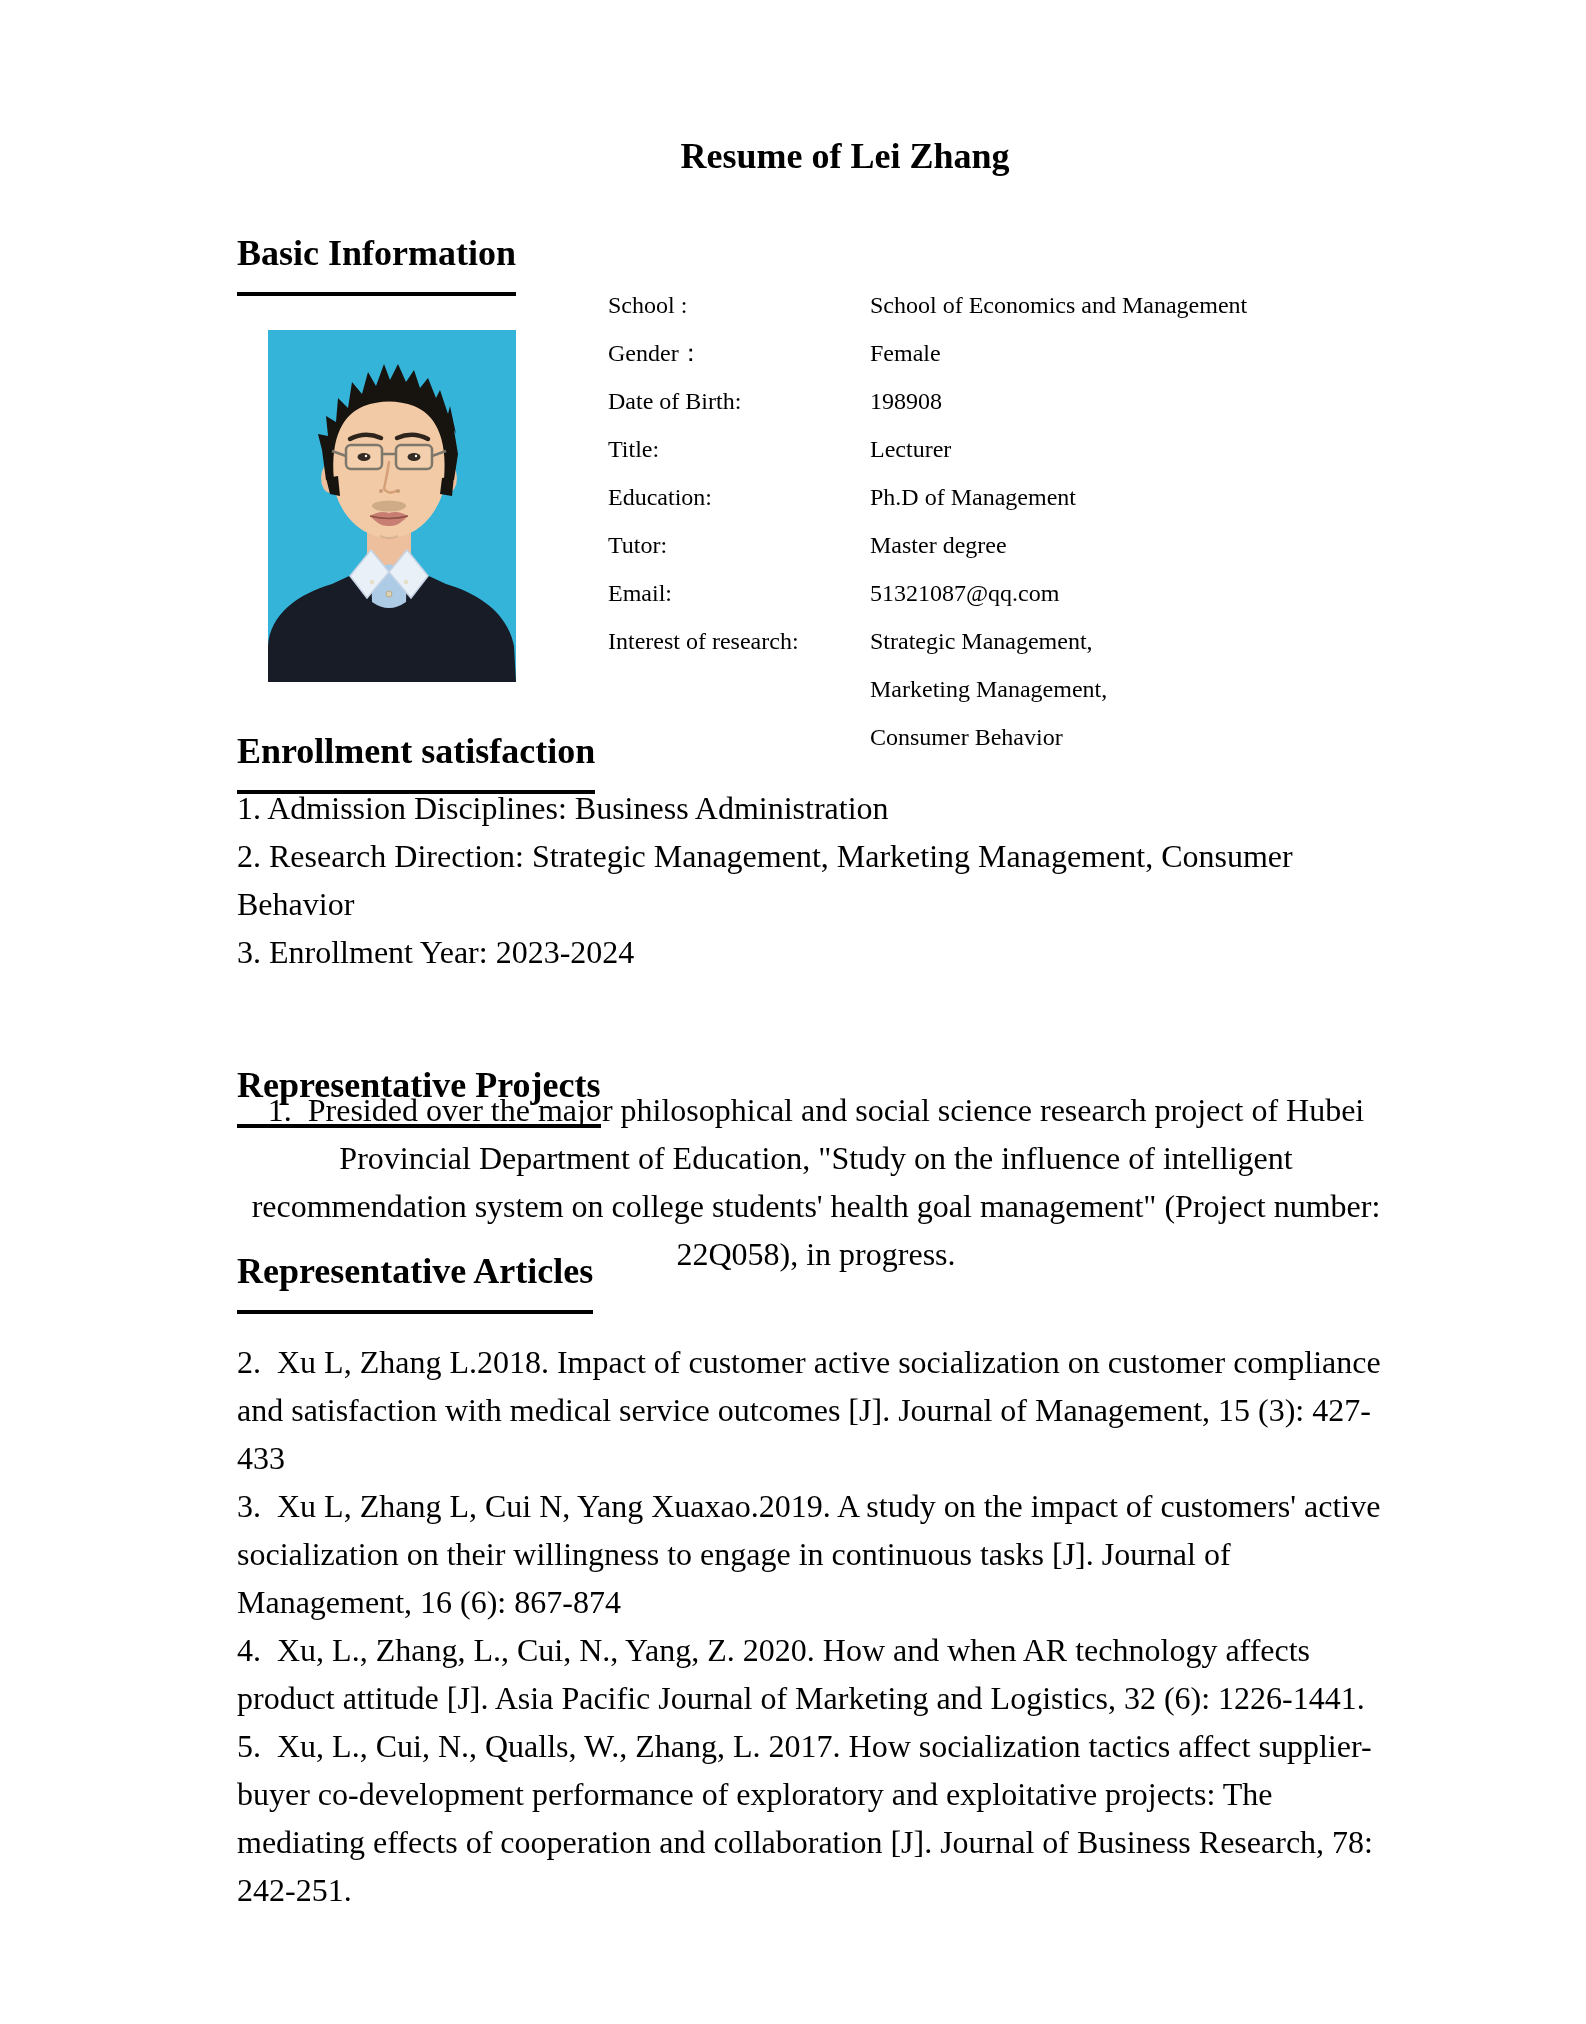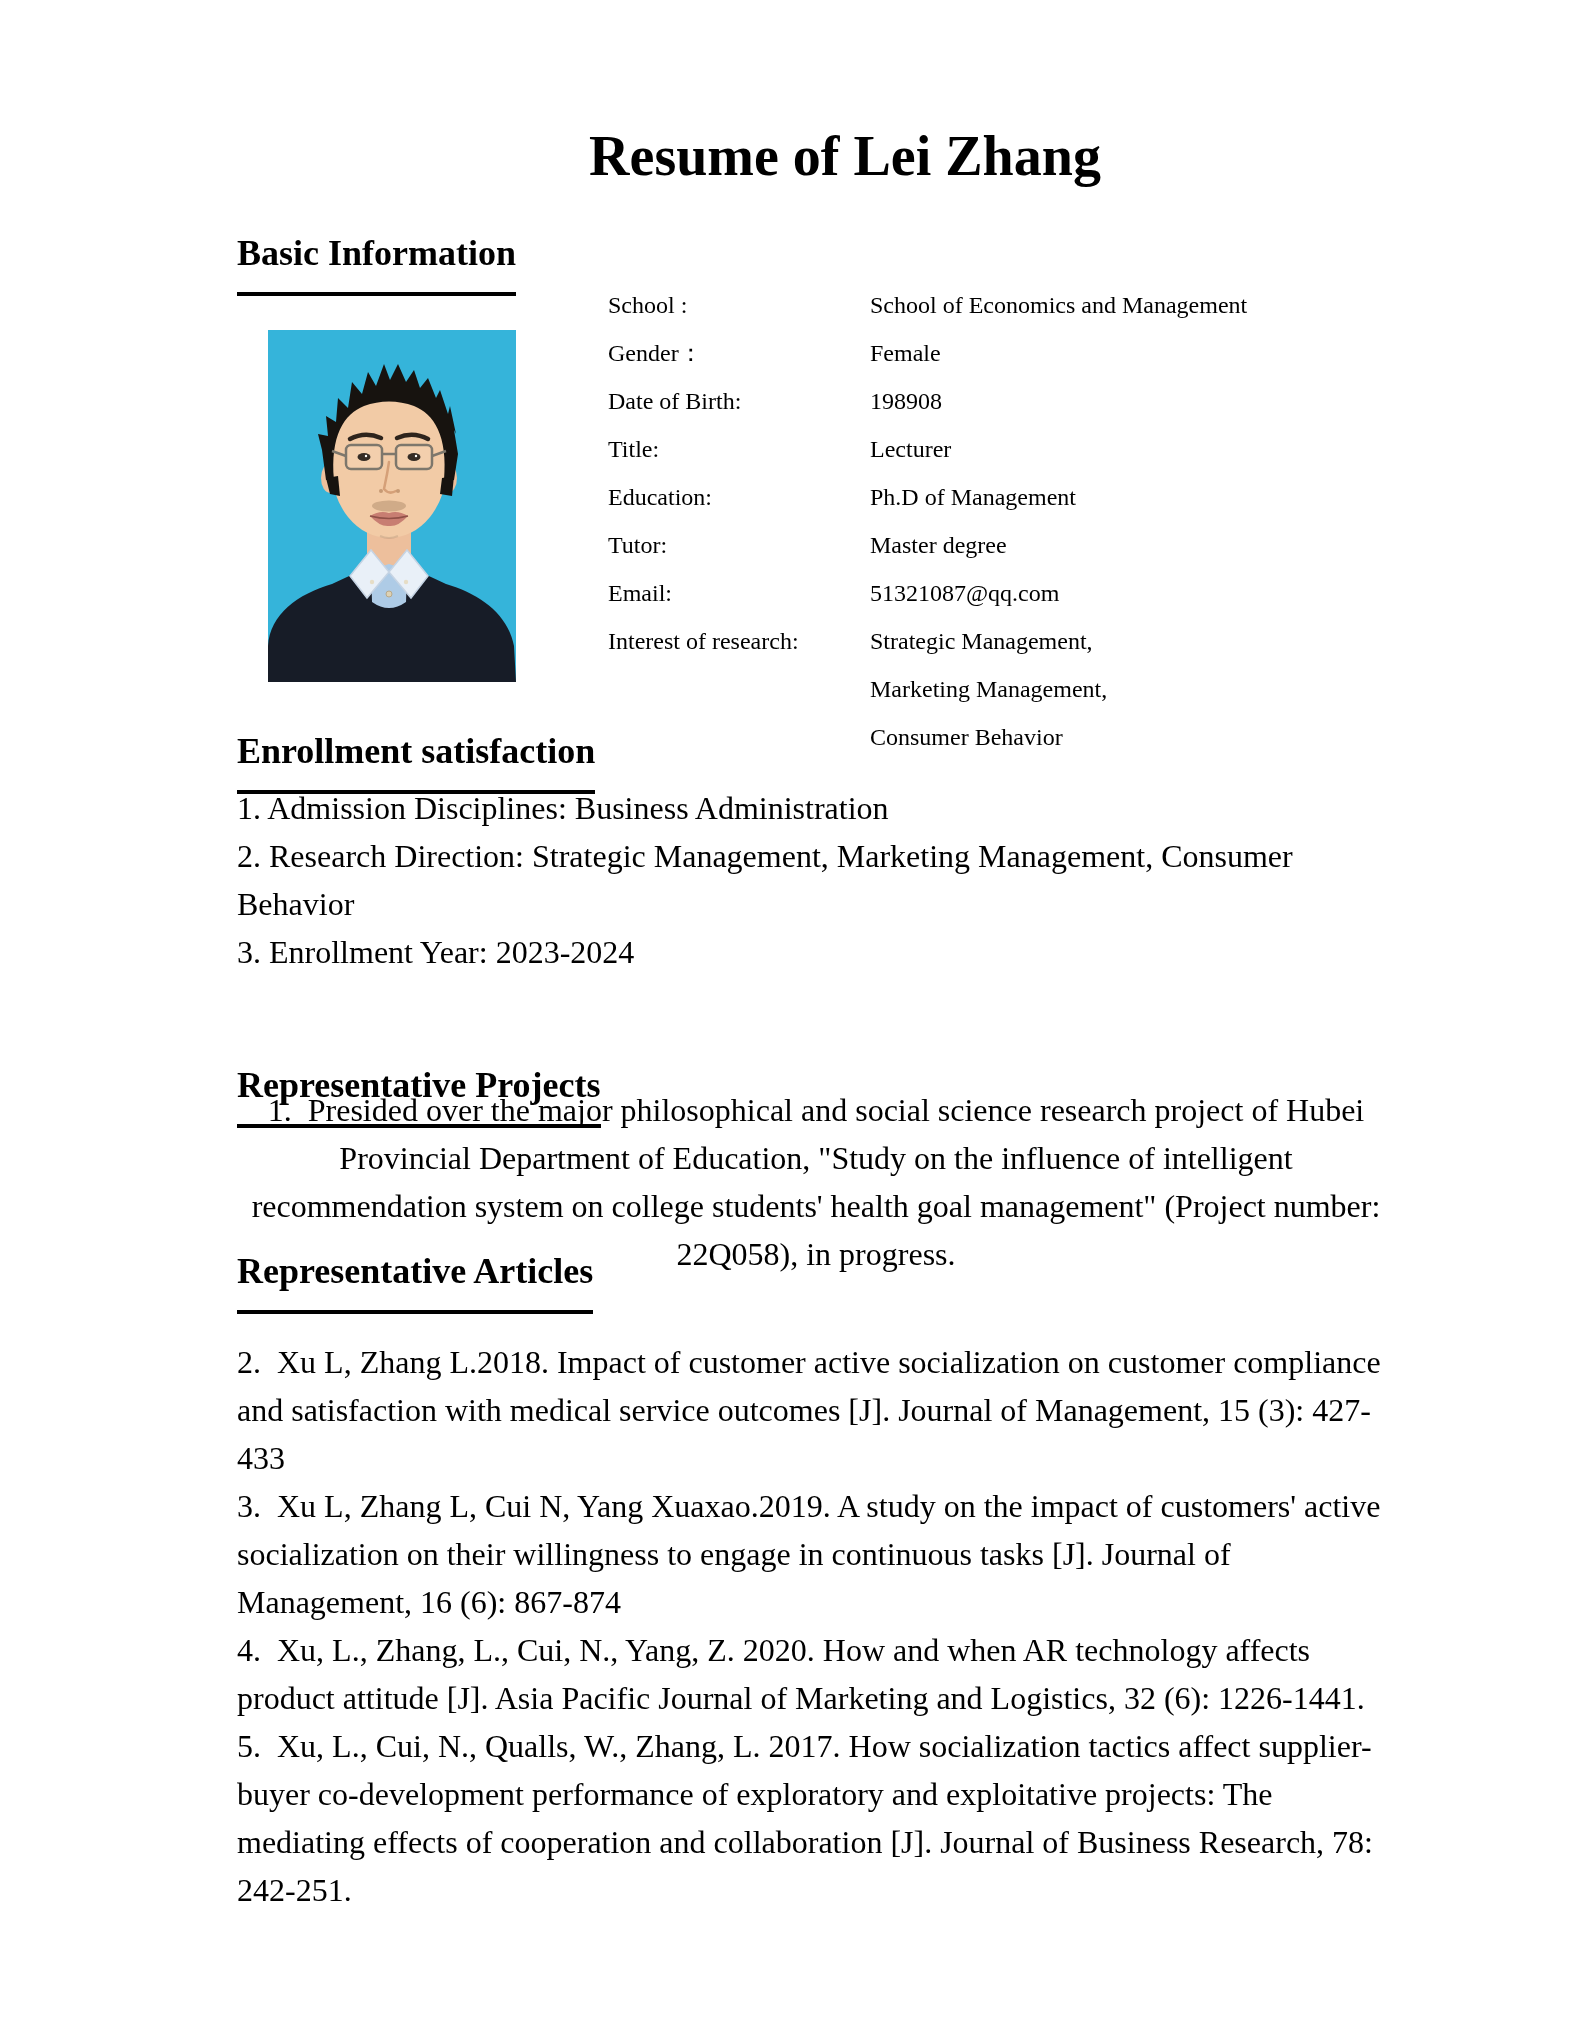--- a/index.html
+++ b/index.html
@@ -12,21 +12,21 @@
     font-family: "Liberation Serif", "DejaVu Serif", serif;
     overflow: hidden;
   }
   .doc-title {
     position: absolute;
     left: 237px;
     top: 130px;
     width: 1216px;
     margin: 0;
     text-align: center;
-    font-size: 56px;
+    font-size: 36px;
     font-weight: bold;
     line-height: 52px;
   }
   h2.sec-heading {
     position: absolute;
     margin: 0;
     font-size: 36px;
     font-weight: bold;
     line-height: 42px;
   }

